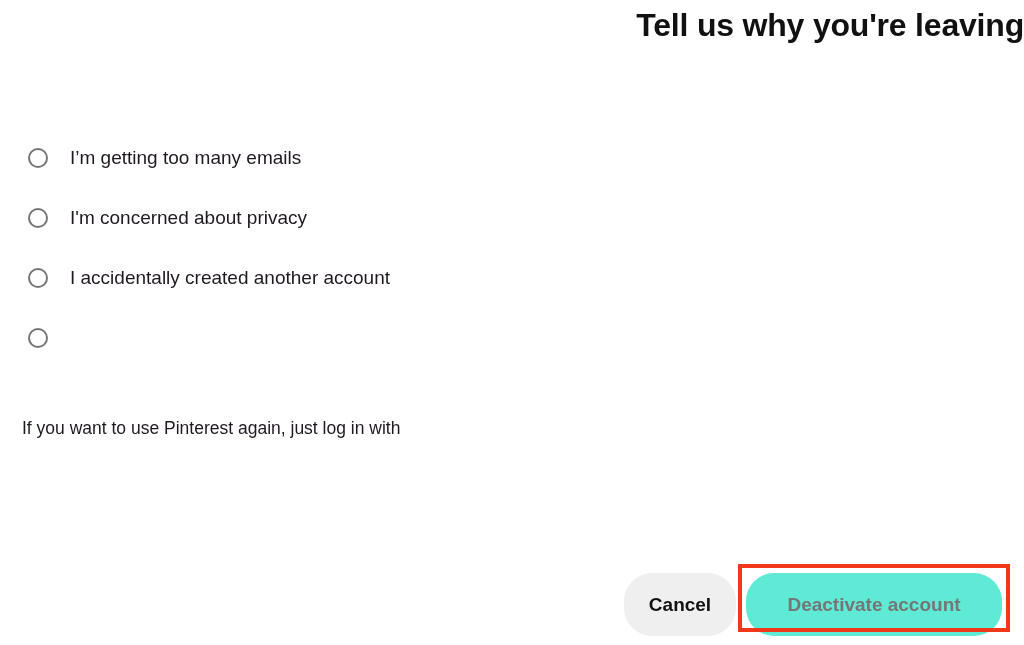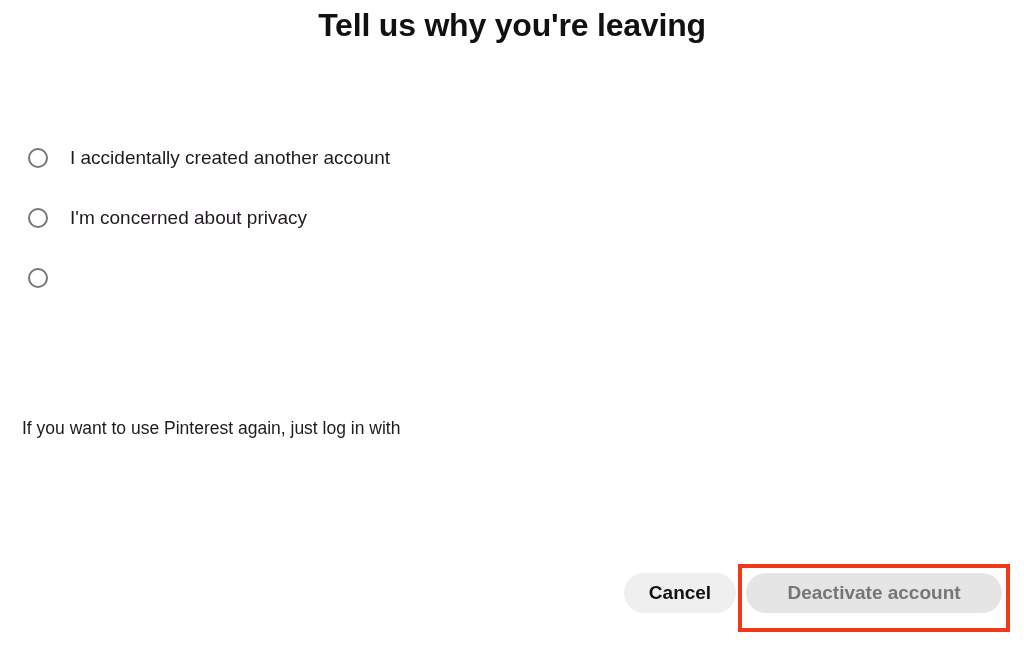--- a/index.html
+++ b/index.html
@@ -21,21 +21,21 @@
     inset: 0;
     background: #ffffff;
   }
 
   
   .title {
     position: absolute;
     top: 2px;
     left: 0;
     width: 1024px;
-    text-align: center;
+    text-align: right;
     font-size: 32px;
     font-weight: bold;
     color: #111111;
     letter-spacing: -0.2px;
     line-height: 46px;
     white-space: nowrap;
   }
 
   
   .options {
@@ -89,38 +89,38 @@
     width: 1024px;
     height: 56px;
   }
   .btn {
     position: absolute;
     border: none;
     border-radius: 28px;
     font-family: "Liberation Sans", sans-serif;
     font-size: 19px;
     font-weight: bold;
-    height: 40px;
+    height: 63px;
     box-sizing: border-box;
     white-space: nowrap;
     padding: 0 24px;
   }
   .btn-cancel {
     left: 624px;
     top: 2px;
     width: 112px;
     background: #efefef;
     color: #111111;
     cursor: pointer;
   }
   .btn-deactivate {
     left: 746px;
     top: 2px;
     width: 256px;
-    background: #e5e5e5;
+    background: #5eead4;
     color: #767676;
     cursor: default;
   }
 
   
   .highlight-box {
     position: absolute;
     left: 738px;
     top: 564px;
     width: 272px;
@@ -133,29 +133,33 @@
 </style>
 </head>
 <body>
 
 <div class="dialog">
 
   <div class="title">Tell us why you're leaving</div>
 
   <div class="options">
 
-
     <div class="option-row">
       <span class="radio"></span>
-      <span class="option-label">I accidentally created another account</span>
+      <span class="option-label">I’m getting too many emails</span>
     </div>
 
     <div class="option-row">
       <span class="radio"></span>
       <span class="option-label">I'm concerned about privacy</span>
+    </div>
+
+    <div class="option-row">
+      <span class="radio"></span>
+      <span class="option-label">I accidentally created another account</span>
     </div>
 
     <div class="option-row">
       <span class="radio"></span>
     </div>
 
 
   </div>
 
   <div class="helper-text">If you want to use Pinterest again, just log in with</div>

